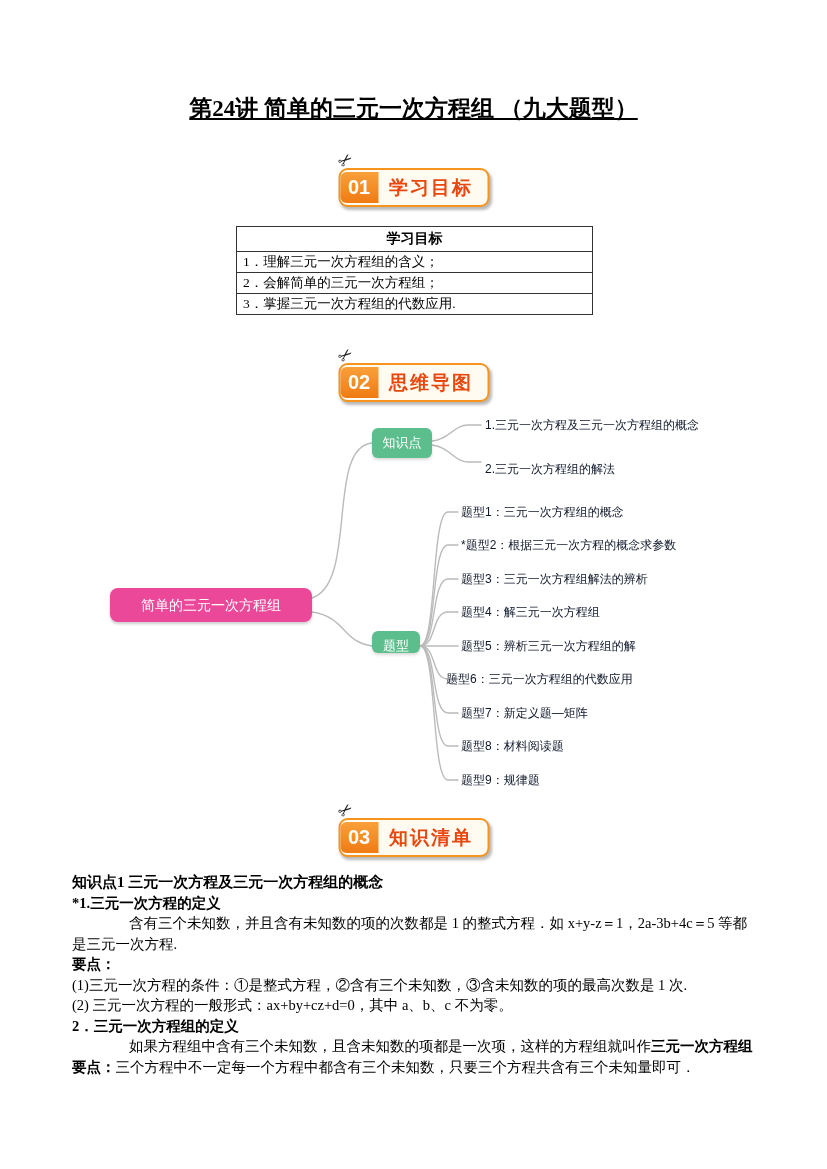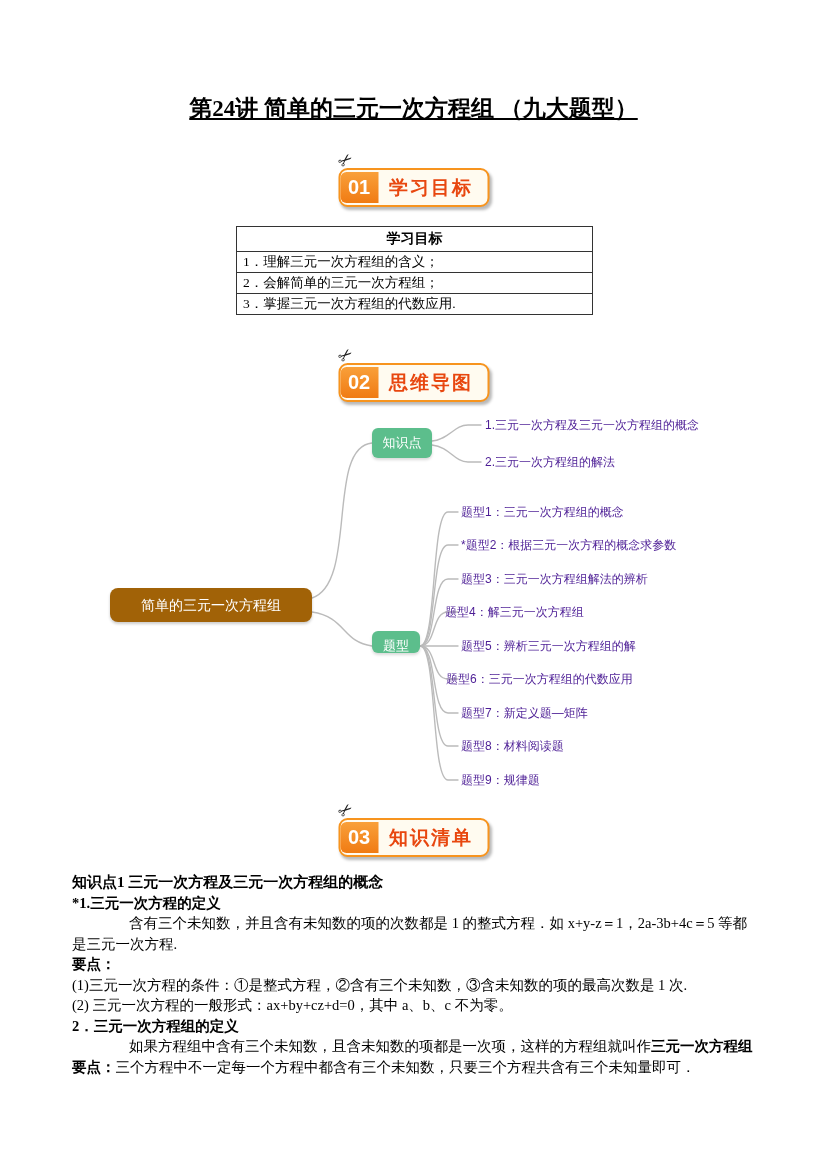--- a/index.html
+++ b/index.html
@@ -23,29 +23,29 @@
 
   
   .obj-table{position:absolute;top:226px;left:236px;width:357px;border-collapse:collapse;
          font-size:13.5px;}
   .obj-table td{border:1px solid #333;padding:1px 6px;}
   .obj-table td.th{font-size:14px;text-align:center;font-weight:bold;padding:3px;}
 
   
   .mindmap{position:absolute;top:405px;left:0;width:827px;height:400px;}
   .mm-svg{position:absolute;left:0;top:0;}
-  .mm-root{position:absolute;left:110px;top:183px;width:202px;height:34px;background:#a16207;
+  .mm-root{position:absolute;left:110px;top:183px;width:202px;height:34px;background:#ec4899;
          border-radius:8px;color:#fff;font-size:14px;text-align:center;line-height:34px;
          font-family:"Liberation Sans",sans-serif;box-shadow:0 2px 3px rgba(0,0,0,.2);}
   .mm-node{position:absolute;background:#5CBE8C;border-radius:6px;color:#fff;font-size:13px;
          text-align:center;font-family:"Liberation Sans",sans-serif;
          box-shadow:0 2px 3px rgba(0,0,0,.15);}
   .mm-k{left:372px;top:23px;width:60px;height:30px;line-height:30px;}
   .mm-t{left:372px;top:226px;width:48px;height:22px;line-height:30px;}
-  .mm-leaf{position:absolute;font-size:12px;color:#4c1d95;line-height:16px;
+  .mm-leaf{position:absolute;font-size:12px;color:#0f172a;line-height:16px;
          font-family:"Liberation Sans",sans-serif;white-space:nowrap;}
 
   
   .content{position:absolute;top:872px;left:72px;width:688px;font-size:14.5px;
          line-height:20.5px;color:#000;}
   .content p{margin:0;}
   .b{font-weight:bold;}
   .h15{font-size:15px;}
   .indent{text-indent:57px;}
 </style>
@@ -100,26 +100,26 @@
       <path d="M420,241 C437,241 431,308 448,308 H458"></path>
       <path d="M420,241 C437,241 431,341 448,341 H458"></path>
       <path d="M420,241 C437,241 431,375 448,375 H458"></path>
     </svg>
 
     <div class="mm-root">简单的三元一次方程组</div>
     <div class="mm-node mm-k">知识点</div>
     <div class="mm-node mm-t">题型</div>
 
     <div class="mm-leaf" style="left:485px;top:12px;">1.三元一次方程及三元一次方程组的概念</div>
-    <div class="mm-leaf" style="left:485px;top:49px;">2.三元一次方程组的解法</div>
+    <div class="mm-leaf" style="left:485px;top:56px;">2.三元一次方程组的解法</div>
 
     <div class="mm-leaf" style="left:461px;top:99px;">题型1：三元一次方程组的概念</div>
     <div class="mm-leaf" style="left:461px;top:132px;">*题型2：根据三元一次方程的概念求参数</div>
     <div class="mm-leaf" style="left:461px;top:166px;">题型3：三元一次方程组解法的辨析</div>
-    <div class="mm-leaf" style="left:445px;top:199px;">题型4：解三元一次方程组</div>
+    <div class="mm-leaf" style="left:461px;top:199px;">题型4：解三元一次方程组</div>
     <div class="mm-leaf" style="left:461px;top:233px;">题型5：辨析三元一次方程组的解</div>
     <div class="mm-leaf" style="left:446px;top:266px;">题型6：三元一次方程组的代数应用</div>
     <div class="mm-leaf" style="left:461px;top:300px;">题型7：新定义题—矩阵</div>
     <div class="mm-leaf" style="left:461px;top:333px;">题型8：材料阅读题</div>
     <div class="mm-leaf" style="left:461px;top:367px;">题型9：规律题</div>
   </div>
 
   <div class="badge" style="top:818px;">
     <span class="scissors">✂</span>
     <span class="num">03</span>

